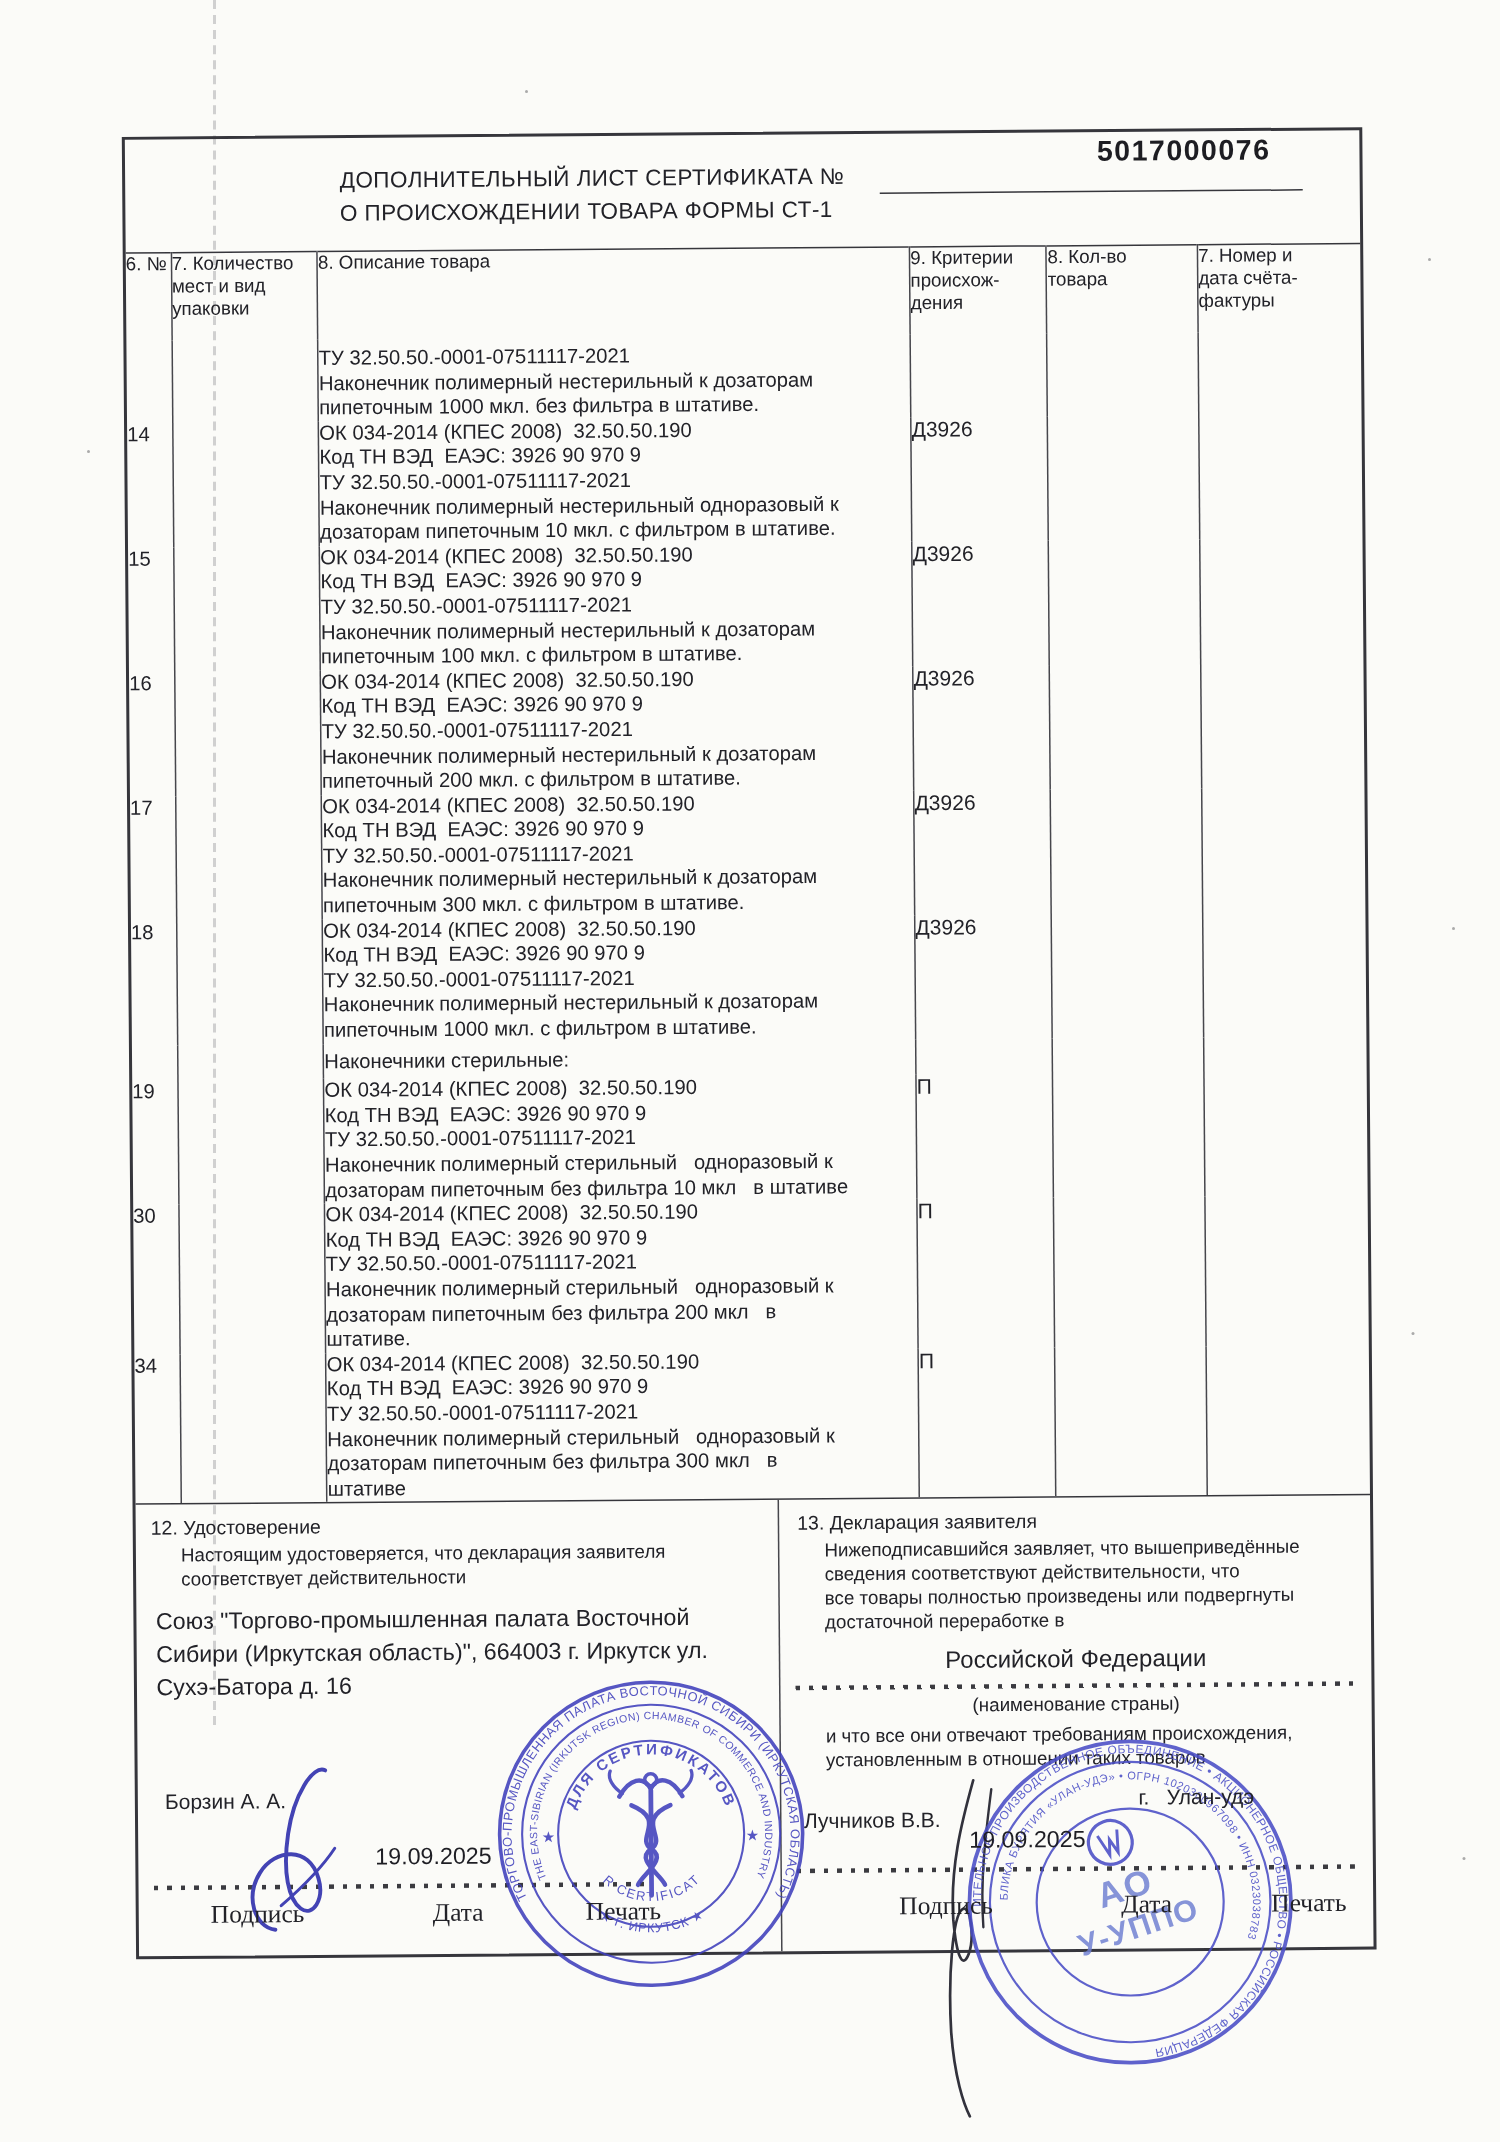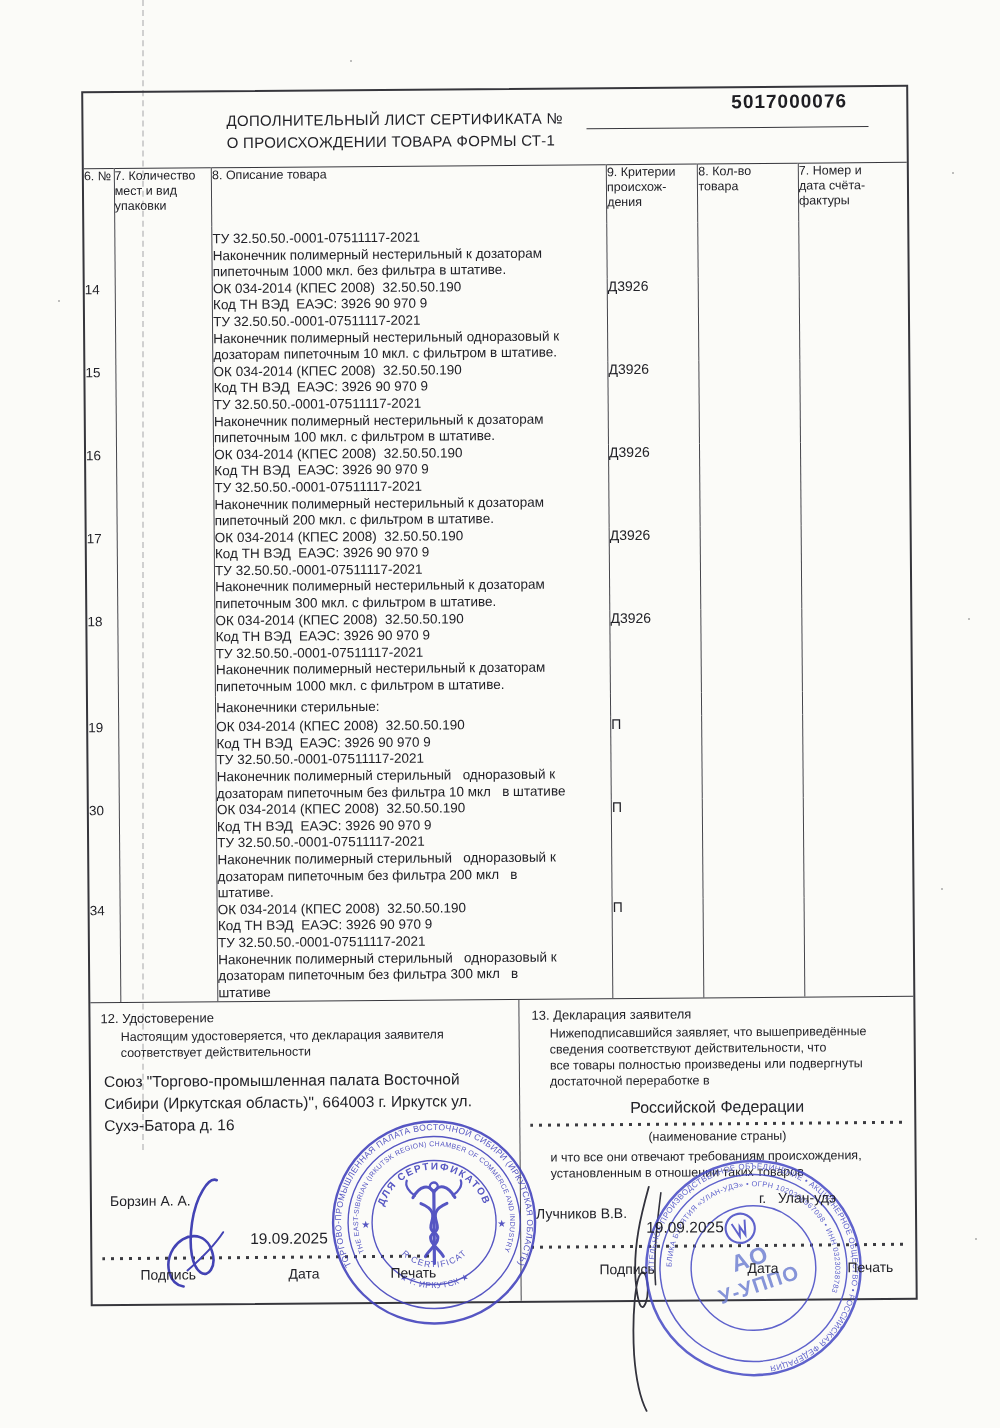--- a/index.html
+++ b/index.html
@@ -65,21 +65,21 @@
   .sec13{flex:1;border-left:1.4px solid #46464c;}
   .sec-title{position:absolute;font-size:13px;}
   .sec-line{position:absolute;line-height:16px;}
   .big-line{position:absolute;font-size:15.5px;line-height:22px;white-space:pre;}
   .country{position:absolute;left:0;width:100%;text-align:center;font-size:16px;}
   .caption{position:absolute;left:0;width:100%;text-align:center;font-size:12.5px;}
   .dotted{
     position:absolute;height:3px;z-index:1;
     background-image:repeating-linear-gradient(90deg,#3b3b40 0 3px,transparent 3px 9px);
   }
-  .sig-label{position:absolute;font-size:14px;z-index:3;}
+  .sig-label{position:absolute;font-size:17px;z-index:3;font-family:Liberation Serif, serif;}
   .signer{position:absolute;font-size:14px;z-index:3;white-space:pre;}
   .typed-date{position:absolute;font-size:15.5px;z-index:3;color:#1e1e24;}
   .typed-place{position:absolute;font-size:14px;z-index:3;white-space:pre;}
   .stamp{position:absolute;z-index:2;opacity:.88;}
   .sig-svg{position:absolute;z-index:2;}
   svg text{font-family:"Liberation Sans","DejaVu Sans",sans-serif;}
 </style>
 </head>
 <body>
 

